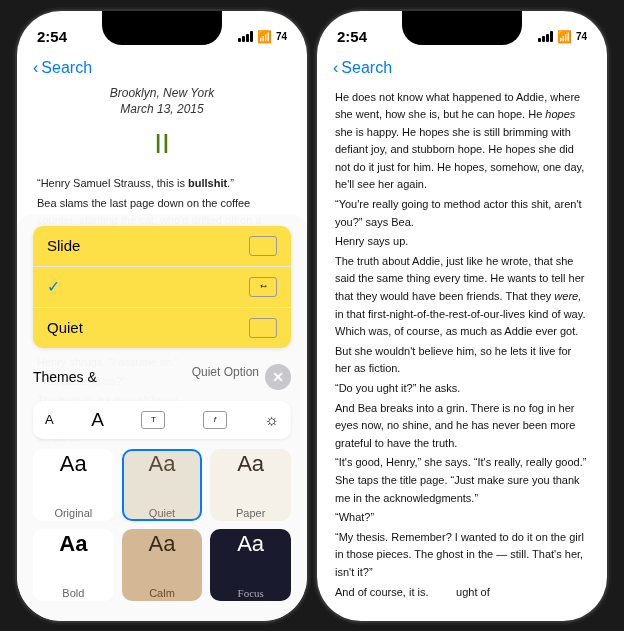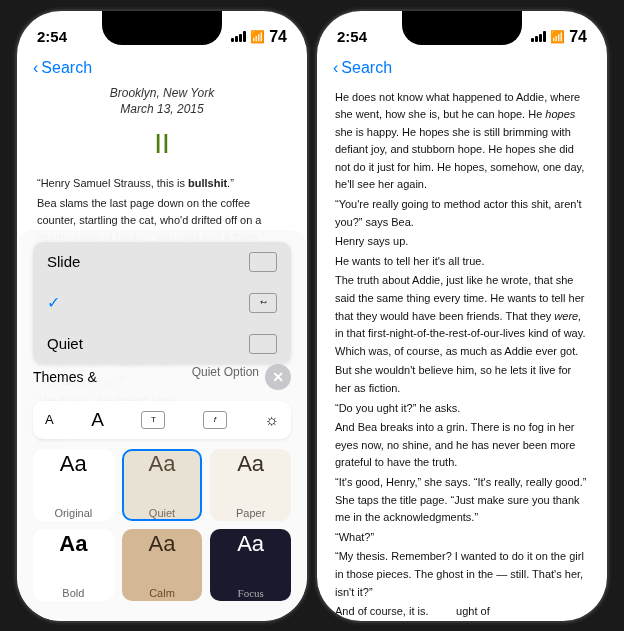--- a/index.html
+++ b/index.html
@@ -148,23 +148,23 @@
       bottom: 0;
       left: 0;
       right: 0;
       background: rgba(250,250,250,0.97);
       border-radius: 16px 16px 0 0;
       padding: 12px 16px 20px 16px;
       z-index: 30;
     }
 
     .slide-options {
-      background: #e5e5e5;
+      background: #fde047;
       border-radius: 10px;
-      margin-bottom: 0;
+      margin-bottom: 16px;
       overflow: hidden;
       box-shadow: 0 1px 4px rgba(0,0,0,0.1);
     }
 
     .slide-option-item {
       display: flex;
       align-items: center;
       justify-content: space-between;
       padding: 10px 14px;
       border-bottom: 0.5px solid #e5e5e5;
@@ -291,21 +291,21 @@
 
     .reader-content p {
       margin-bottom: 2px;
     }
 
     .reader-content .italic { font-style: italic; }
 
     .battery-icon {
       display: flex;
       align-items: center;
-      font-size: 16px;
+      font-size: 10px;
       font-weight: 600;
     }
 
     .font-size-small { font-size: 13px; }
     .font-size-large { font-size: 19px; }
 
     .icon-box {
       width: 28px;
       height: 20px;
       border: 1.5px solid #999;
@@ -467,21 +467,20 @@
       <div class="nav-back">
         <span>‹</span>
         <span>Search</span>
       </div>
     </div>
 
     <div class="reader-content">
       <p>He does not know what happened to Addie, where she went, how she is, but he can hope. He <span class="italic">hopes</span> she is happy. He hopes she is still brimming with defiant joy, and stubborn hope. He hopes she did not do it just for him. He hopes, somehow, one day, he'll see her again.</p>
       <p>“You're really going to method actor this shit, aren't you?” says Bea.</p>
       <p>Henry says up.</p>
-      <p>He wants to tell her it's all true.</p>
       <p>The truth about Addie, just like he wrote, that she said the same thing every time. He wants to tell her that they would have been friends. That they <span class="italic">were,</span> in that first-night-of-the-rest-of-our-lives kind of way. Which was, of course, as much as Addie ever got.</p>
       <p>But she wouldn't believe him, so he lets it live for her as fiction.</p>
       <p>“Do you ught it?” he asks.</p>
       <p>And Bea breaks into a grin. There is no fog in her eyes now, no shine, and he has never been more grateful to have the truth.</p>
       <p>“It's good, Henry,” she says. “It's really, really good.” She taps the title page. “Just make sure you thank me in the acknowledgments.”</p>
       <p>“What?”</p>
       <p>“My thesis. Remember? I wanted to do it on the girl in those pieces. The ghost in the — still. That's her, isn't it?”</p>
       <p>And of course, it is. &nbsp;&nbsp;&nbsp;&nbsp;&nbsp;&nbsp;&nbsp;&nbsp;ught of</p>
 
     </div>

